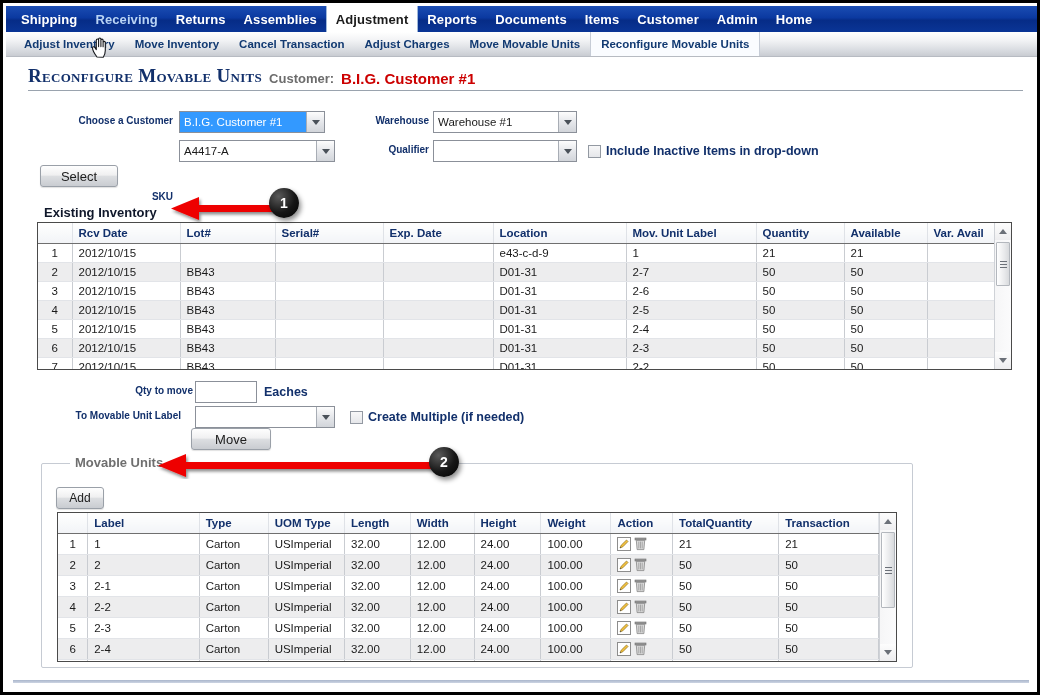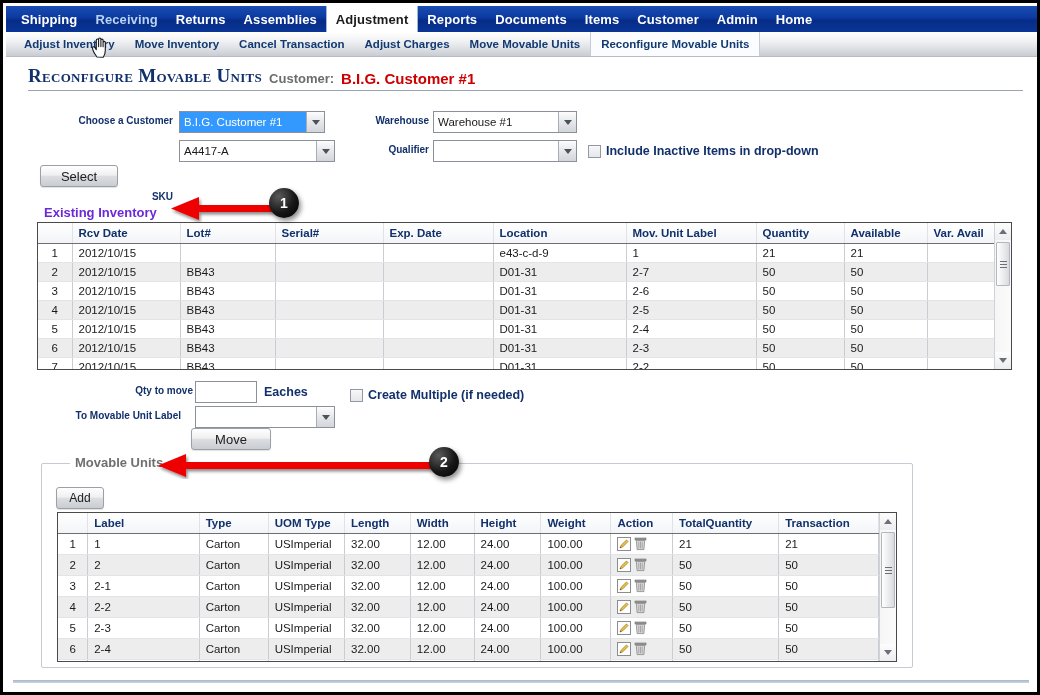--- a/index.html
+++ b/index.html
@@ -95,21 +95,21 @@
     position:absolute; border:1px solid #9aa0a8; border-radius:3px;
     background:linear-gradient(to bottom,#fefefe 0%,#f0f0f1 45%,#dcdee1 52%,#c9ccd1 100%);
     font-size:13px; color:#202020; display:flex;align-items:center;justify-content:center;
     cursor:pointer; box-shadow:0 1px 1px rgba(0,0,0,.12);
   }
   
   .legend{
     position:absolute; font-size:13px; font-weight:bold;
     background:#fff; padding:0 5px; z-index:5;
   }
-  .legend.blue{ color:#6d28d9; }
+  .legend.blue{ color:#0f172a; }
   .legend.gray{ color:#6f6f6f;margin-left:22px; }
   
   .grid{
     position:absolute; border:1px solid #4a4a4a; background:#fff; overflow:hidden;
   }
   table.g{ border-collapse:collapse; width:100%; table-layout:fixed; }
   table.g th{
     background:linear-gradient(to bottom,#ffffff,#f2f4f7);
     color:#12306b; font-size:11.5px; font-weight:bold; text-align:left;
     padding:4px 6px; border-bottom:1px solid #6f6f6f; border-right:1px solid #dfe2e7;
@@ -369,21 +369,21 @@
     <div class="f-label" style="left:60px; top:382px; width:130px;">Qty to move</div>
     <input class="combo" style="left: 192px; top: 378px; width: 62px; padding: 0px 4px; font-size: 11.5px;" value="">
     <div style="position:absolute; left:261px; top:382px; font-size:12.5px; font-weight:bold; color:#12306b;">Eaches</div>
 
     <div class="f-label" style="left:26px; top:407px; width:152px;">To Movable Unit Label</div>
     <div class="combo" style="left:192px; top:403px; width:140px;">
       <div class="val"></div>
       <div class="arrow"></div>
     </div>
 
-    <div class="chk-wrap" style="left:347px; top:385px;">
+    <div class="chk-wrap" style="left:347px; top:407px;">
       <div class="chkbox"></div>
       <div class="chk-label">Create Multiple (if needed)</div>
     </div>
 
     <div class="btn" style="left:188px; top:425px; width:80px; height:22px;">Move</div>
   </div>
 
   <div class="legend gray" style="left:45px; top:452px;">Movable Units</div>
   <div style="position:absolute; left:38px; top:460px; width:872px; height:205px; border:1px solid #c6cbd3; border-radius:2px;"></div>
 

